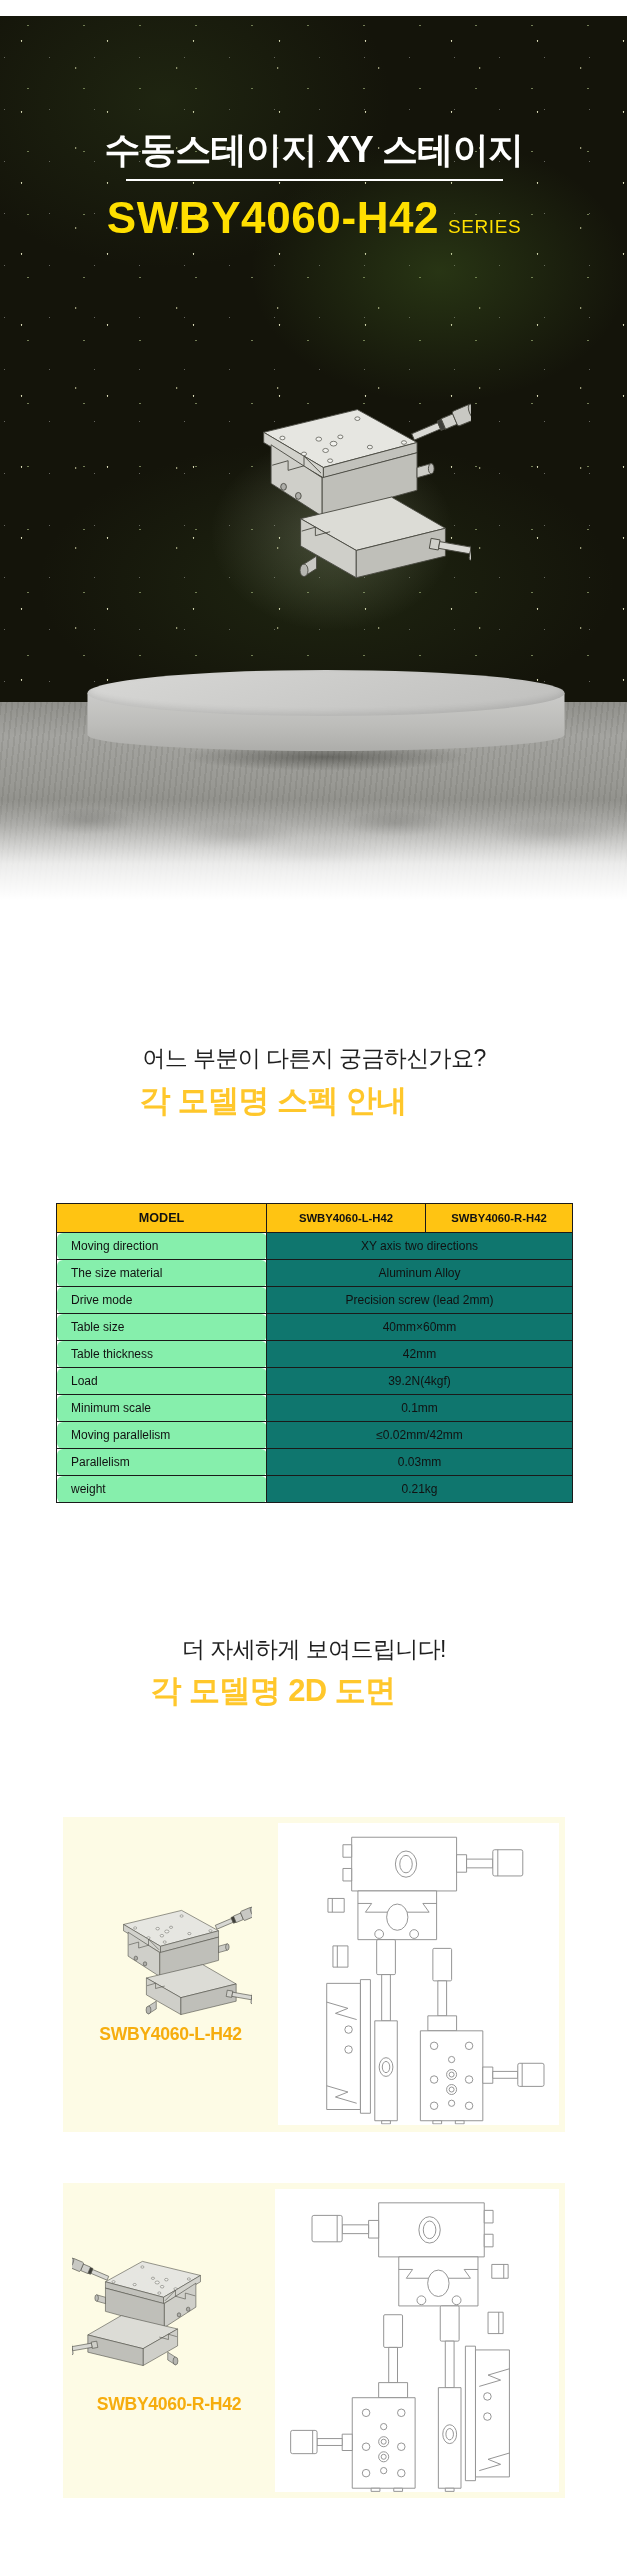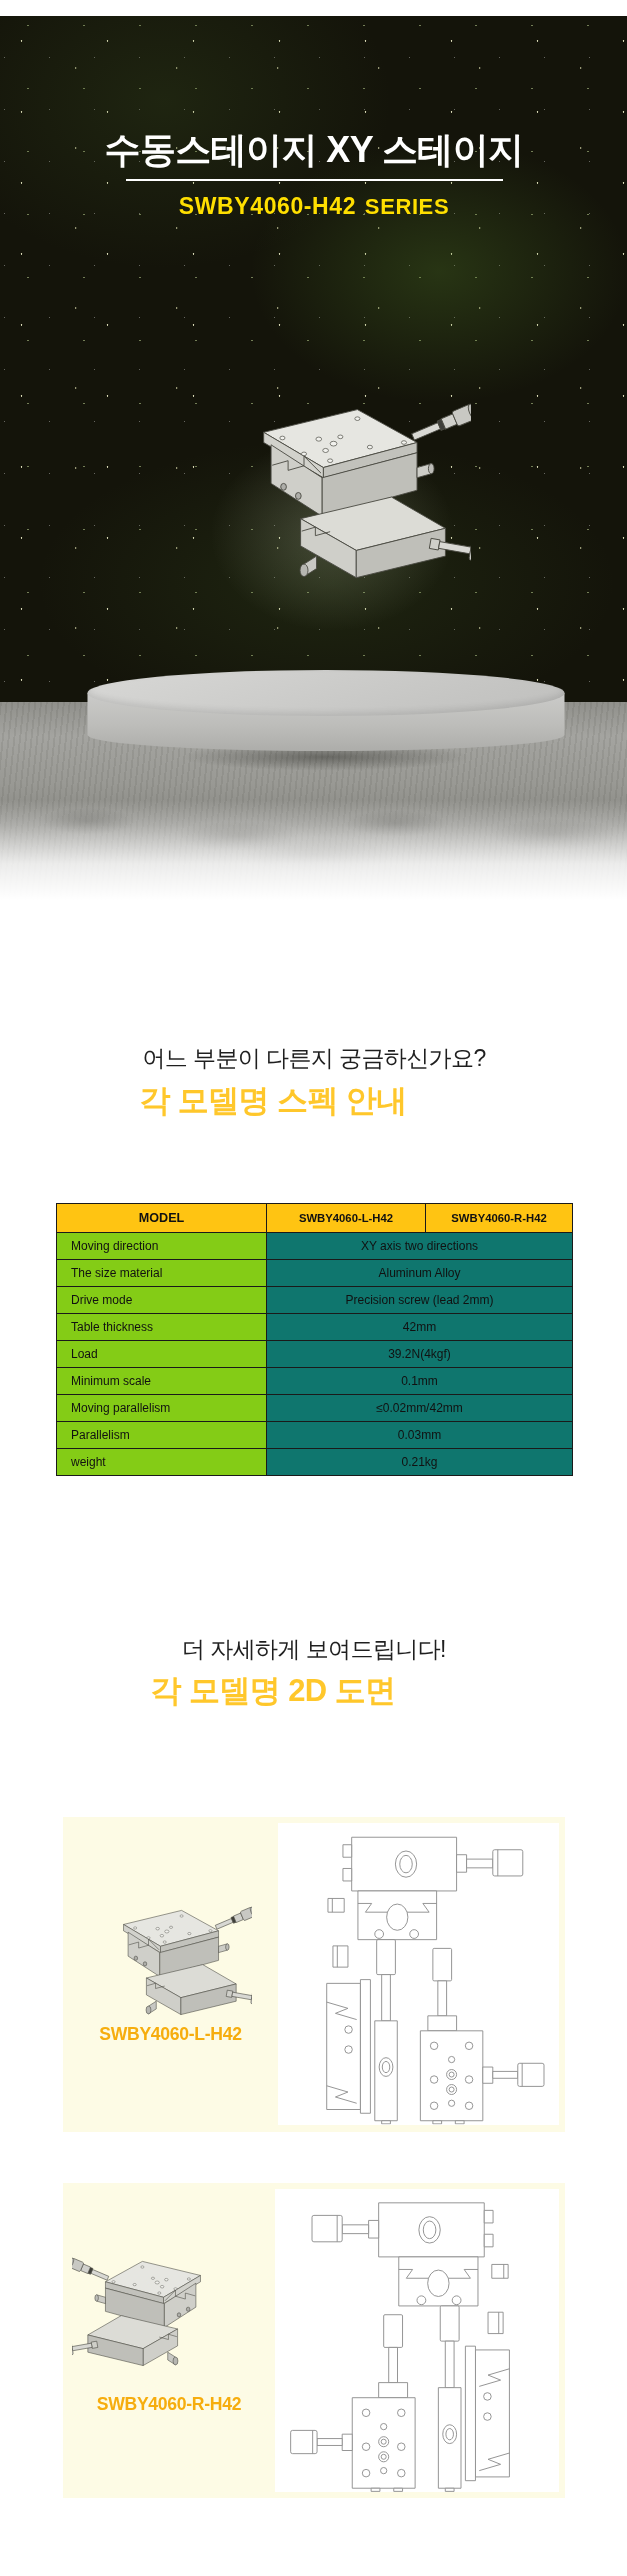--- a/index.html
+++ b/index.html
@@ -19,22 +19,22 @@
       radial-gradient(circle at 50% 15%, rgba(230,255,180,.45) 0.6px, transparent 0.9px),
       radial-gradient(circle at 10% 80%, rgba(255,255,255,.35) 0.5px, transparent 0.8px);
     background-size:auto,auto,auto,86px 71px,101px 80px,56px 63px,45px 52px;
   }
   .hero-title{
     position:absolute;left:0;top:110px;width:628px;text-align:center;
     color:#ffffff;font-size:36px;font-weight:700;letter-spacing:-0.6px;
   }
   .hero-divider{position:absolute;left:126px;top:163px;width:377px;height:1.9px;background:#ffffff;}
   .hero-series{position:absolute;left:0;top:177px;width:628px;text-align:center;color:#ffdf00;}
-  .hero-series .main{font-size:23px;font-weight:800;letter-spacing:0.6px;}
-  .hero-series .suffix{font-size:22px;font-weight:700;margin-left:8.8px;letter-spacing:0.6px;}
+  .hero-series .main{font-size:44px;font-weight:800;letter-spacing:0.6px;}
+  .hero-series .suffix{font-size:19px;font-weight:400;margin-left:8.8px;letter-spacing:0.6px;}
 
   .product-glow{
     position:absolute;left:163px;top:383px;width:339px;height:270px;
     background:radial-gradient(closest-side, rgba(238,248,216,.20), rgba(238,248,216,0) 72%);
   }
   .hero-product{position:absolute;left:329px;top:372px;width:284px;transform:translateX(-50%);}
 
   .hero-floor{
     position:absolute;left:0;top:686px;width:628px;height:213px;
     background-image:
@@ -77,21 +77,21 @@
     border-collapse:collapse;table-layout:fixed;
     font-size:12px;color:#111;
   }
   table.spec th,table.spec td{border:1.3px solid #1a1a1a;padding:0;}
   table.spec thead th{
     background:#ffc412;font-size:12.6px;font-weight:700;height:28px;text-align:center;
     border-bottom:1.9px solid #1a1a1a;
   }
   table.spec thead th.model-col{font-size:11.3px;}
   table.spec td{height:26px;}
-  table.spec td.lbl{background:#84cc16;text-align:left;padding-left:14px;font-weight:500;}
+  table.spec td.lbl{background:#86efac;text-align:left;padding-left:14px;font-weight:500;border-radius:6px;}
   table.spec td.val{background:#0f766e;text-align:center;font-weight:400;}
 
   
   .model-card{position:absolute;left:63px;width:502px;background:#fdfbe5;}
   #card-l{top:1801px;height:315px;}
   #card-r{top:2167px;height:315px;}
   .card-panel{position:absolute;background:#ffffff;}
   #card-l .card-panel{left:215px;top:6.3px;width:281px;height:302px;}
   #card-r .card-panel{left:212px;top:6.3px;width:284px;height:303px;}
   .card-product{position:absolute;}
@@ -268,20 +268,24 @@
         </tr>
       <tr>
           <td class="lbl">The size material</td>
           <td class="val" colspan="2">Aluminum Alloy</td>
         </tr>
       <tr>
           <td class="lbl">Drive mode</td>
           <td class="val" colspan="2">Precision screw (lead 2mm)</td>
         </tr>
       <tr>
+          <td class="lbl">Table size</td>
+          <td class="val" colspan="2">40mm×60mm</td>
+        </tr>
+      <tr>
           <td class="lbl">Table thickness</td>
           <td class="val" colspan="2">42mm</td>
         </tr>
       <tr>
           <td class="lbl">Load</td>
           <td class="val" colspan="2">39.2N(4kgf)</td>
         </tr>
       <tr>
           <td class="lbl">Minimum scale</td>
           <td class="val" colspan="2">0.1mm</td>

